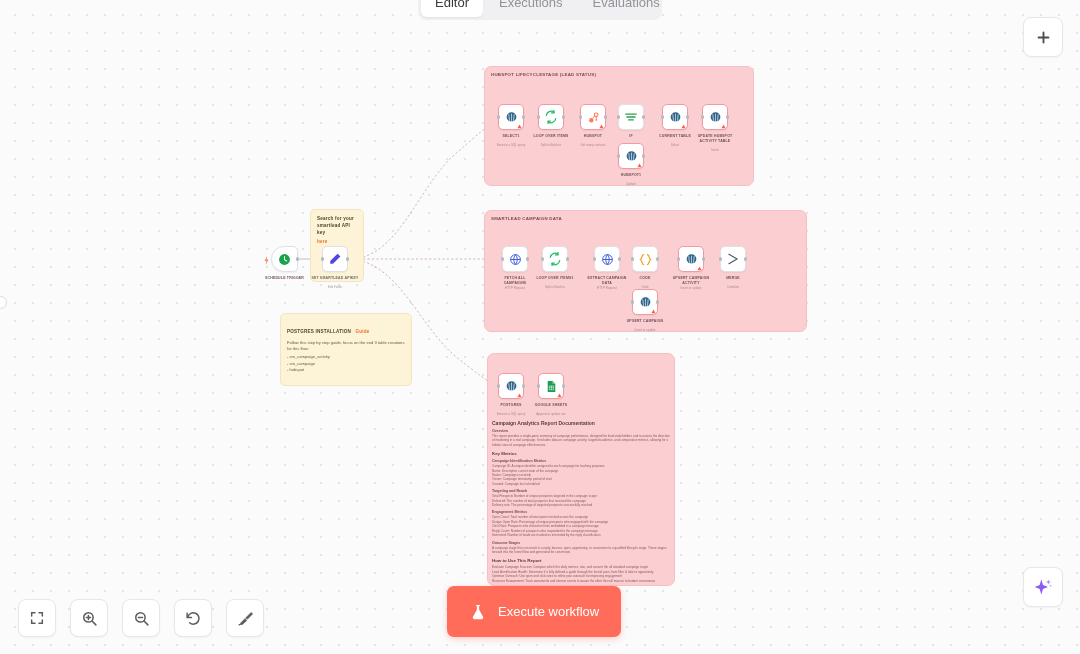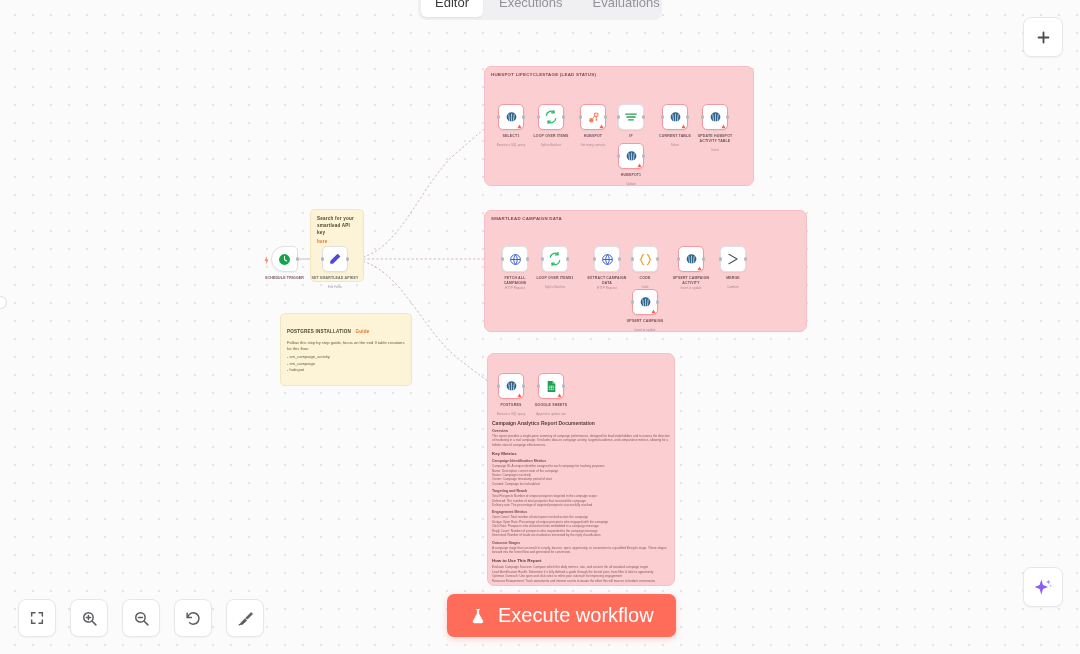--- a/index.html
+++ b/index.html
@@ -49,24 +49,24 @@
   .tool-btn {
     width:38px; height:38px; background:#fff; border:1px solid #e7e7ea;
     border-radius:8px; display:flex; align-items:center; justify-content:center;
     cursor:pointer; box-shadow:0 1px 2px rgba(0,0,0,.04);
   }
   .tool-btn svg { stroke:#5b5b60; }
 
   
   #execute-workflow-btn {
     position:absolute; left:447px; bottom:17px;
-    height:43px; padding:0 22px;
+    height:51px; padding:0 22px;
     background:#ff6d5a; color:#fff; border:none; border-radius:7px;
     display:flex; align-items:center; gap:11px;
-    font-size:20px; cursor:pointer;
+    font-size:13px; cursor:pointer;
     box-shadow:0 2px 6px rgba(255,109,90,.32);
     z-index:35;
     font-family:"Liberation Sans", sans-serif;
   }
 
   
   #panel-handle {
     position:absolute; left:-6px; top:296px; width:13px; height:13px;
     border:1px solid #dcdce0; border-radius:50%; background:#fff; z-index:30;
   }

